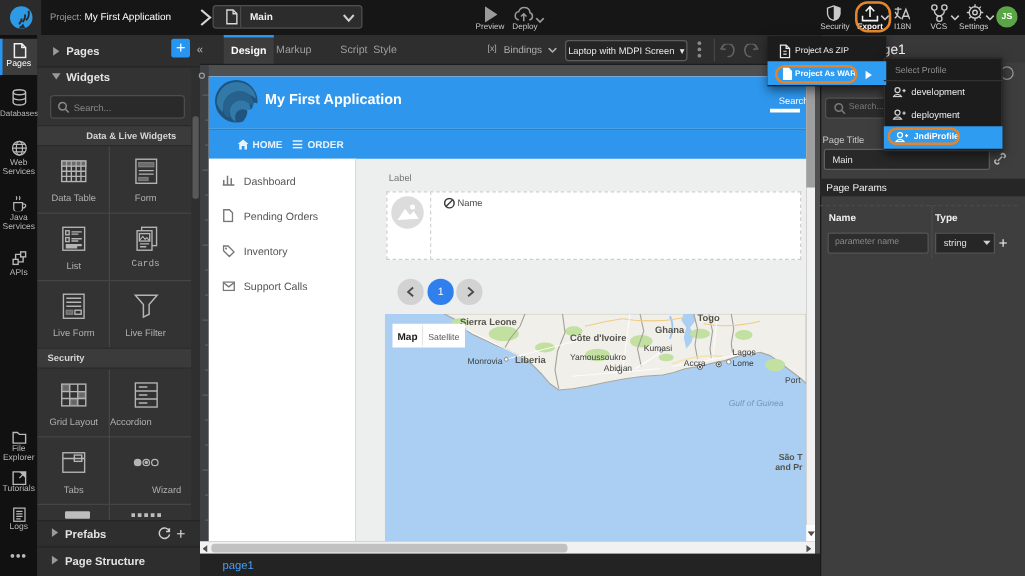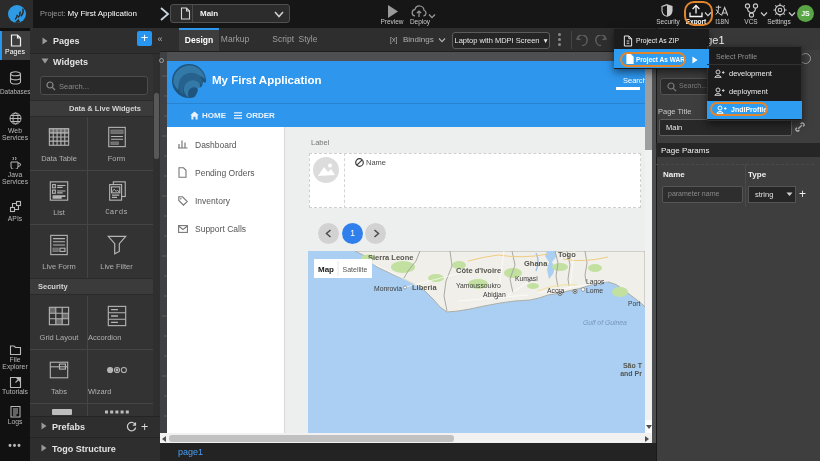--- a/index.html
+++ b/index.html
@@ -298,21 +298,21 @@
         </svg>
 <div class="abs" style="left:31px;top:387px;width:56px;text-align:center;font-size:7.5px;color:#b0b0b0;">Tabs</div>
 <svg class="abs" style="left:106px;top:359px;" width="22" height="22" viewBox="0 0 24 24">
           <g fill="none" stroke="#b5b5b5" stroke-width="1.1">
             <circle cx="4.5" cy="12" r="2.8" fill="#b5b5b5"></circle>
             <circle cx="12" cy="12" r="2.8"></circle>
             <circle cx="12" cy="12" r="1" fill="#b5b5b5"></circle>
             <circle cx="19.5" cy="12" r="2.8"></circle>
           </g>
         </svg>
-<div class="abs" style="left:88px;top:387px;width:57px;text-align:left;font-size:7.5px;color:#b0b0b0;">Wizard</div>
+<div class="abs" style="left:88px;top:387px;width:57px;text-align:right;font-size:7.5px;color:#b0b0b0;">Wizard</div>
 
 <div class="abs" style="left:52px;top:409px;width:20px;height:6px;background:#bdbdbd;border-radius:1px;"></div>
 <svg class="abs" style="left:105px;top:410px;" width="24" height="4" viewBox="0 0 24 4">
           <path d="M0,2 L24,2" stroke="#bdbdbd" stroke-width="3" stroke-dasharray="3,2.2"></path>
         </svg>
 </div>
 
 <div class="abs" style="left:153px;top:54px;width:7px;height:362px;background:#2f2f2f;"></div>
 <div class="abs" style="left:154px;top:93px;width:5px;height:66px;background:#585858;border-radius:2px;"></div>
 
@@ -323,21 +323,21 @@
 <div class="abs" style="left:52px;top:422px;font-size:9px;font-weight:bold;color:#e3e3e3;">Prefabs</div>
 <svg class="abs" style="left:126px;top:421px;" width="11" height="11" viewBox="0 0 11 11">
         <path d="M9.5,4 A4.2,4.2 0 1 0 9.7,6.5 M9.5,1.5 L9.5,4.2 L6.8,4.2" fill="none" stroke="#cfcfcf" stroke-width="1.2"></path>
       </svg>
 <div class="abs" style="left:141px;top:420px;font-size:12.5px;color:#dcdcdc;">+</div>
 
 <div class="abs" style="left:30px;top:437px;width:130px;height:24px;background:#2e2e2e;border-top:1px solid #242424;"></div>
 <svg class="abs" style="left:41px;top:444px;" width="6" height="8" viewBox="0 0 6 8">
         <path d="M0.5,0.5 L5.5,4 L0.5,7.5 Z" fill="#9a9a9a"></path>
       </svg>
-<div class="abs" style="left:52px;top:444px;font-size:9px;font-weight:bold;color:#e3e3e3;">Togo Structure</div>
+<div class="abs" style="left:52px;top:444px;font-size:9px;font-weight:bold;color:#e3e3e3;">Page Structure</div>
 </div>
 
 <div class="abs" style="left:160px;top:52px;width:496px;height:391px;background:#4e4f51;"></div>
 <div id="canvas">
 
 <div class="abs" style="left:160px;top:52px;width:7px;height:391px;background:#3f4043;"></div>
 <div class="abs" style="left:159px;top:58px;width:5px;height:5px;border:1px solid #9a9a9a;border-radius:50%;background:transparent;"></div>
 <svg class="abs" style="left:160px;top:66px;" width="7" height="370" viewBox="0 0 7 370">
         <g stroke="#5c5d5f" stroke-width="1">
 <path d="M2,10 L7,10 M4,30 L7,30 M4,50 L7,50 M2,70 L7,70 M4,90 L7,90 M4,110 L7,110 M2,130 L7,130 M4,150 L7,150 M4,170 L7,170 M2,190 L7,190 M4,210 L7,210 M4,230 L7,230 M2,250 L7,250 M4,270 L7,270 M4,290 L7,290 M2,310 L7,310 M4,330 L7,330 M4,350 L7,350"></path>

